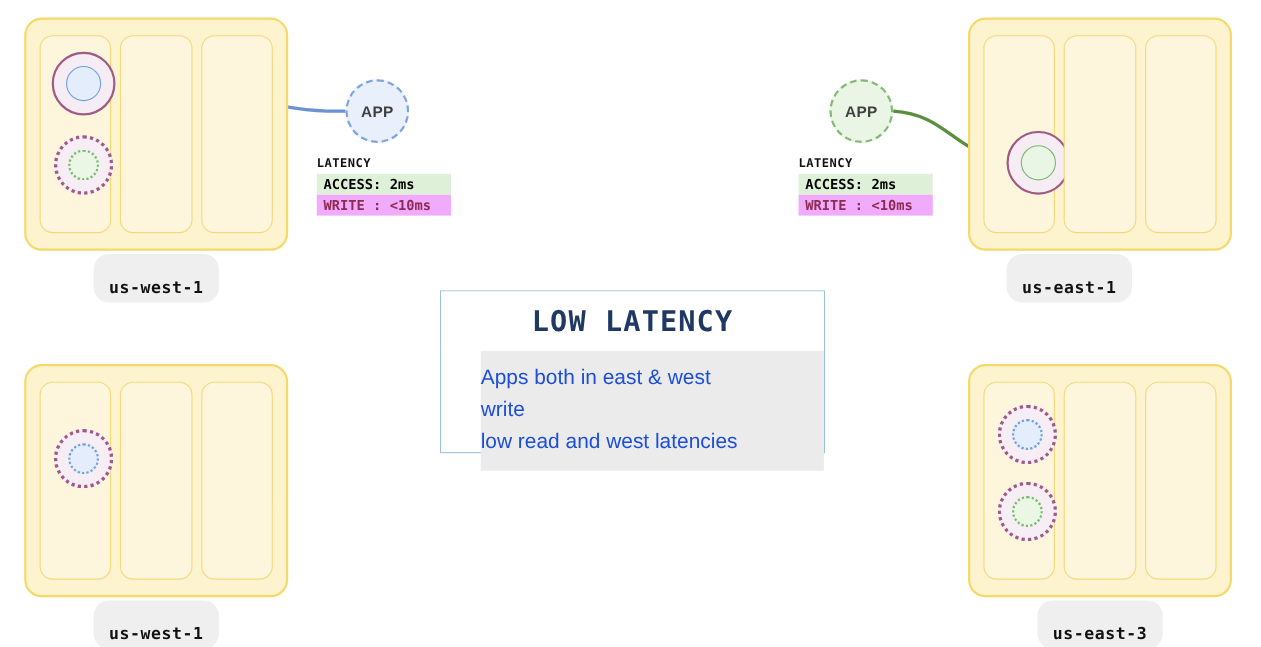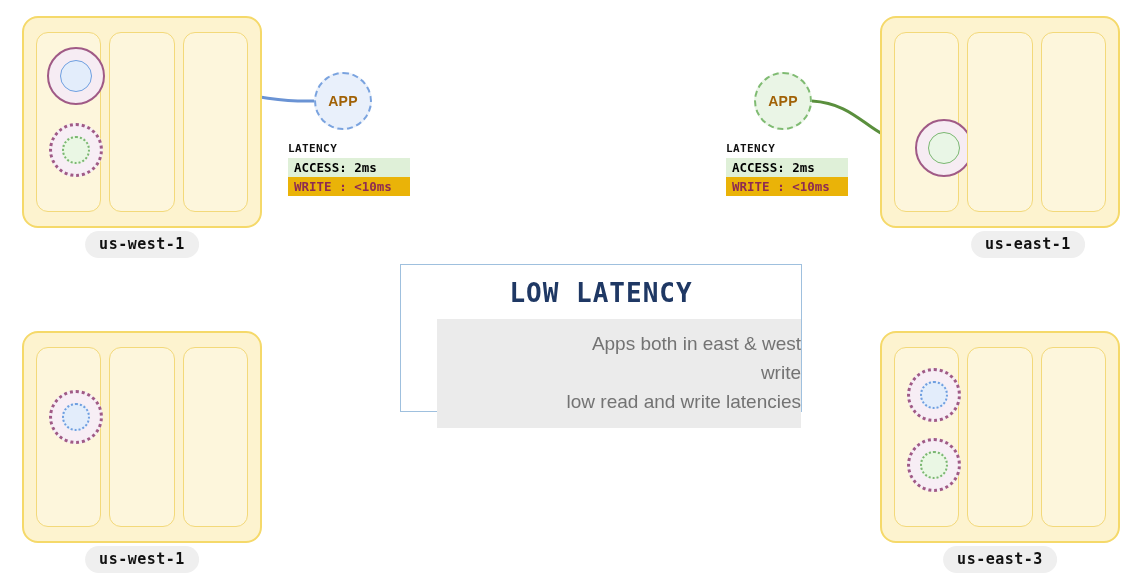--- a/index.html
+++ b/index.html
@@ -32,21 +32,21 @@
     position:relative;
   }
   .region-label{
     position:absolute;
     background:#efefef;
     color:#111;
     font-family:"DejaVu Sans Mono","Liberation Mono",monospace;
     font-size:15px;
     font-weight:bold;
     letter-spacing:0.5px;
-    padding:4px 14px 5px 14px;
+    padding:21px 14px 5px 14px;
     border-radius:14px;
     white-space:nowrap;
     transform:translateX(-50%);
   }
 
   
   .node{
     position:absolute;
     box-sizing:border-box;
     border-radius:50%;
@@ -70,21 +70,21 @@
   .core-blue-dotted{background:#e3edfb;border:2.5px dotted #6f9fe0;}
   .core-green-dotted{background:#eaf7e4;border:2.5px dotted #7bb772;}
 
   
   .app{
     position:absolute;
     box-sizing:border-box;
     width:58px;height:58px;
     border-radius:50%;
     display:flex;align-items:center;justify-content:center;
-    font-size:14px;font-weight:bold;color:#a16207;
+    font-size:14px;font-weight:bold;color:#404040;
     letter-spacing:0.3px;
   }
   .app-blue{background:#e9f0fb;border:2px dashed #7aa3df;}
   .app-green{background:#eaf5e6;border:2px dashed #7fbb72;}
 
   
   .latency{position:absolute;}
   .latency .cap{
     font-family:"DejaVu Sans Mono","Liberation Mono",monospace;
     font-size:11px;font-weight:bold;color:#111;
@@ -92,42 +92,42 @@
     margin-bottom:3px;
   }
   .latency .row{
     font-family:"DejaVu Sans Mono","Liberation Mono",monospace;
     font-size:12.5px;font-weight:bold;
     padding:2px 6px;
     white-space:pre;
     line-height:15px;
   }
   .row-access{background:#dff0d8;color:#000000;}
-  .row-write{background:#eab308;color:#8d2b52;}
+  .row-write{background:#f0abfc;color:#8d2b52;}
 
   
   .info{
     position:absolute;
     box-sizing:border-box;
     border:1.5px solid #9fc0de;
     background:#ffffff;
   }
   .info-title{
     text-align:center;
     color:#1f3864;
     font-family:"DejaVu Sans Mono","Liberation Mono",monospace;
     font-size:26px;font-weight:bold;
     letter-spacing:1px;
     padding:13px 0 11px 0;
     background:#ffffff;
   }
   .info-body{
     background:#ebebeb;
-    text-align:right;
-    color:#737373;
+    text-align:left;
+    color:#1d4ed8;
     font-size:19px;
     line-height:29px;
     padding:10px 0 12px 0;
     margin-left:36px;
   }
 
   svg.edges{position:absolute;left:0;top:0;width:1146px;height:588px;pointer-events:none;}
 </style>
 </head>
 <body>
@@ -163,21 +163,21 @@
 
   <div class="region" style="left:880px;top:16px;width:240px;height:212px;">
     <div class="az">
       <div class="node ring-solid" style="left:20px;top:86px;width:58px;height:58px;">
         <div class="core core-green-solid" style="width:32px;height:32px;"></div>
       </div>
     </div>
     <div class="az"></div>
     <div class="az"></div>
   </div>
-  <div class="region-label" style="left:1028px;top:231px;">us-east-1</div>
+  <div class="region-label" style="left:972px;top:231px;">us-east-1</div>
 
   <div class="region" style="left:22px;top:331px;width:240px;height:212px;">
     <div class="az">
       <div class="node ring-dotted" style="left:12px;top:42px;width:54px;height:54px;">
         <div class="core core-blue-dotted" style="width:28px;height:28px;"></div>
       </div>
     </div>
     <div class="az"></div>
     <div class="az"></div>
   </div>
@@ -208,22 +208,22 @@
 
   <div class="app app-green" style="left:754px;top:72px;">
     <span>APP</span>
   </div>
   <div class="latency" style="left:726px;top:142px;width:122px;">
     <div class="cap">LATENCY</div>
     <div class="row row-access">ACCESS: 2ms</div>
     <div class="row row-write">WRITE : &lt;10ms</div>
   </div>
 
-  <div class="info" style="left:400px;top:264px;width:402px;height:148px;">
+  <div class="info" style="left:400px;top:264px;width:350px;height:148px;">
     <div class="info-title">LOW LATENCY</div>
     <div class="info-body">
       <div>Apps both in east &amp; west</div>
       <div>write</div>
-      <div>low read and write latencies</div>
+      <div>low read and west latencies</div>
     </div>
   </div>
 
 </div>
 
 </body></html>

